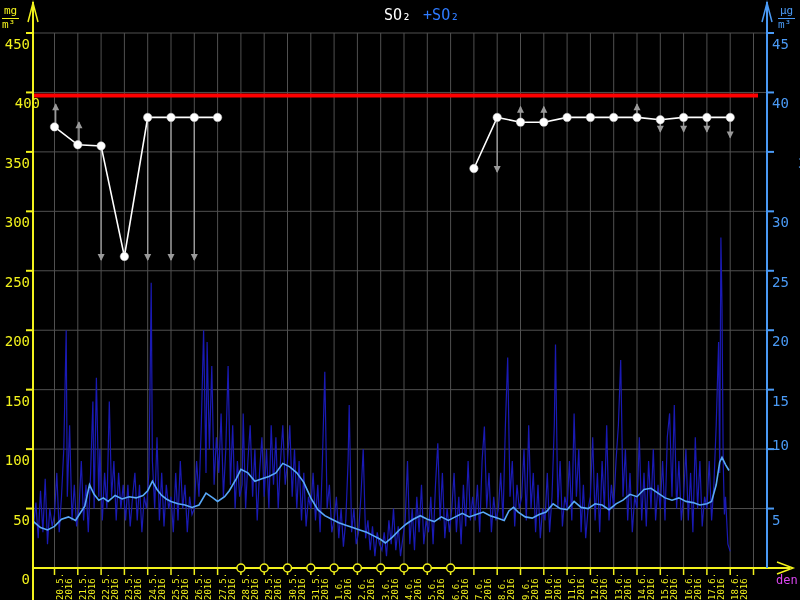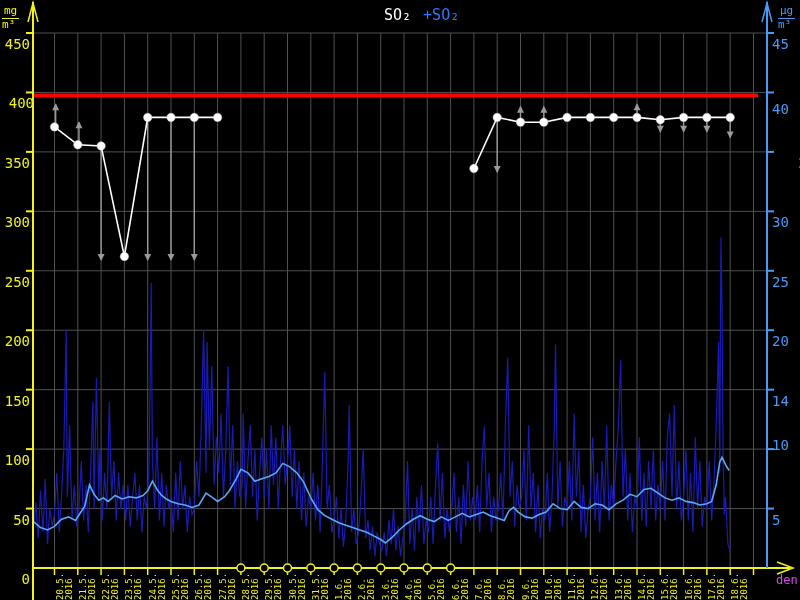--- a/index.html
+++ b/index.html
@@ -187,36 +187,36 @@
       <circle cx="404" cy="568" r="4" fill="#000000" stroke="#f2f21c" stroke-width="1.5"></circle>
       <circle cx="427.3" cy="568" r="4" fill="#000000" stroke="#f2f21c" stroke-width="1.5"></circle>
       <circle cx="450.6" cy="568" r="4" fill="#000000" stroke="#f2f21c" stroke-width="1.5"></circle>
     </svg>
   <div id="labels">
     <div id="title"><span class="t1">SO₂</span><span class="t2">+SO₂</span></div>
     <div id="unit-left" class="unitfrac"><span class="num">mg</span><span class="den">m³</span></div>
     <div id="unit-right" class="unitfrac"><span class="num">µg</span><span class="den">m³</span></div>
     <div id="xlabel">den</div>
   <div class="ticklabel lt" style="left: 0px; top: 36px;">450</div>
-      <div class="ticklabel lt" style="left: 4px; top: 95.4444px;">400</div>
+      <div class="ticklabel lt" style="left: 10px; top: 95.4444px;">400</div>
       <div class="ticklabel lt" style="left: 0px; top: 154.889px;">350</div>
       <div class="ticklabel lt" style="left: 0px; top: 214.333px;">300</div>
       <div class="ticklabel lt" style="left: 0px; top: 273.778px;">250</div>
       <div class="ticklabel lt" style="left: 0px; top: 333.222px;">200</div>
       <div class="ticklabel lt" style="left: 0px; top: 392.667px;">150</div>
       <div class="ticklabel lt" style="left: 0px; top: 452.111px;">100</div>
       <div class="ticklabel lt" style="left: 0px; top: 511.556px;">50</div>
       <div class="ticklabel lt" style="left: 0px; top: 571px;">0</div>
       <div class="ticklabel rt" style="left: 772px; top: 36px;">45</div>
-      <div class="ticklabel rt" style="left: 772px; top: 101px;">40</div>
+      <div class="ticklabel rt" style="left: 772px; top: 95px;">40</div>
       <div class="ticklabel rt" style="left: 772px; top: 154.889px; margin-left: 26px;">35</div>
       <div class="ticklabel rt" style="left: 772px; top: 214.333px;">30</div>
       <div class="ticklabel rt" style="left: 772px; top: 273.778px;">25</div>
       <div class="ticklabel rt" style="left: 772px; top: 333.222px;">20</div>
-      <div class="ticklabel rt" style="left: 772px; top: 392.667px;">14</div>
+      <div class="ticklabel rt" style="left: 772px; top: 392.667px;">15</div>
       <div class="ticklabel rt" style="left: 772px; top: 437px;">10</div>
       <div class="ticklabel rt" style="left: 772px; top: 511.556px;">5</div>
       <div class="datelab" style="left: 55.5px; top: 571px;">
         <div class="rot">
           <span>20.5.</span>
           <span>2016</span>
         </div>
       </div>
       <div class="datelab" style="left: 78.8px; top: 571px;">
         <div class="rot">

